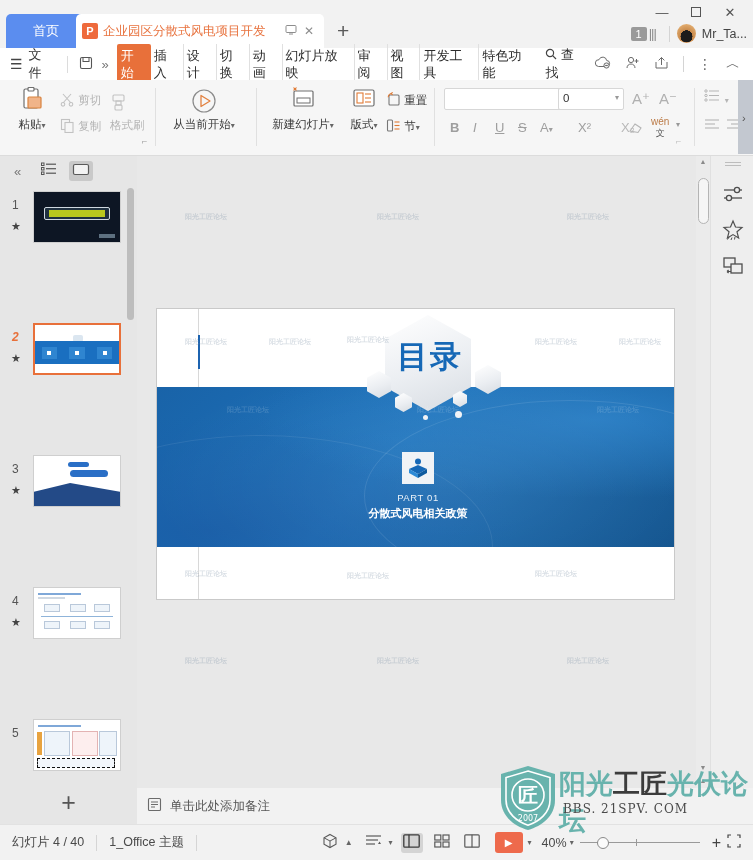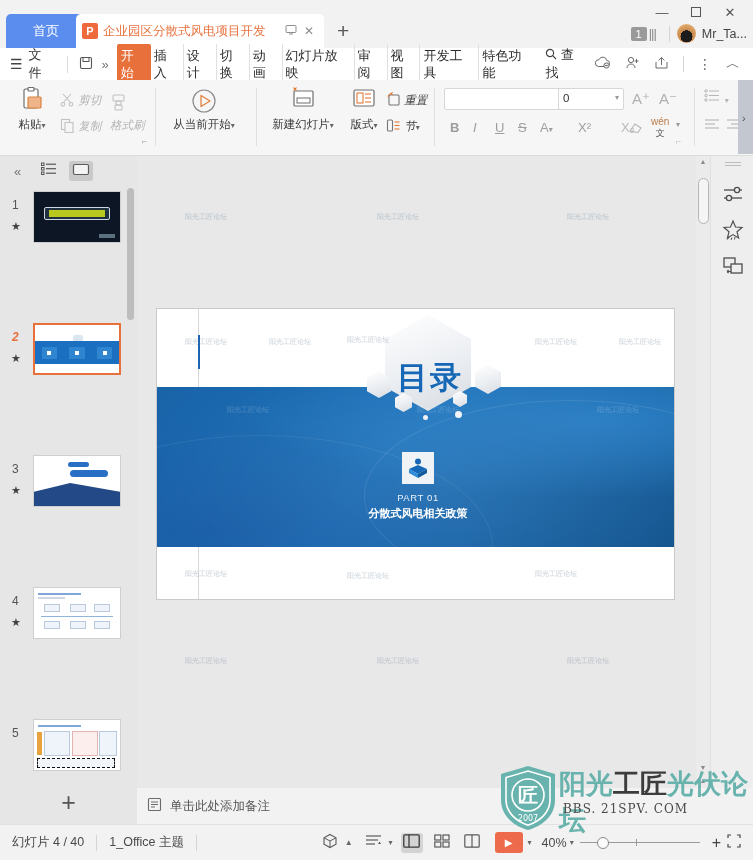--- a/index.html
+++ b/index.html
@@ -89,21 +89,20 @@
   }
   .rsep { position: absolute; top: 8px; width: 1px; height: 58px; background: #e0e0e0; }
   .bigbtn {
     position: absolute; text-align: center; width: 48px; cursor: pointer;
     font-size: 11.5px; color: #3a3a3a;
   }
   .bigbtn .glyph { display: block; height: 30px; line-height: 30px; font-size: 20px; }
   .smbtn {
     position: absolute; font-size: 11.5px; color: #b4b4b4; cursor: default;
     white-space: nowrap;
-    font-style: italic;
   }
   .fontbox {
     position: absolute; border: 1px solid #d7d7d7; background: #fff; height: 22px;
     border-radius: 2px;
   }
   .fontbox .cv { position: absolute; left: 4px; top: 3px; font-size: 11.5px; color: #333; }
   .fontbox .arw { position: absolute; right: 4px; top: 4px; font-size: 8px; color: #999; }
   .fmt { position: absolute; font-size: 13px; color: #aaa; cursor: default; }
 
   
@@ -244,21 +243,21 @@
     position: absolute; background: linear-gradient(160deg,#ffffff 0%,#ebeef2 55%,#d7dce2 100%);
     clip-path: polygon(50% 0%, 100% 25%, 100% 75%, 50% 100%, 0% 75%, 0% 25%);
   }
   .hex.main { left: 18px; top: 0; width: 86px; height: 96px; }
   .hex.h2 { left: 0px; top: 56px; width: 24px; height: 27px; }
   .hex.h3 { left: 108px; top: 50px; width: 26px; height: 29px; }
   .hex.h4 { left: 28px; top: 78px; width: 17px; height: 19px; }
   .hex.h5 { left: 86px; top: 76px; width: 14px; height: 16px; }
   .dotsm { position: absolute; background: #f1f3f6; border-radius: 50%; }
   .slide-title {
-    position: absolute; left: 213px; top: 48px; width: 120px; text-align: center;
+    position: absolute; left: 213px; top: 27px; width: 120px; text-align: center;
     font-size: 31px; font-weight: bold; color: #1668b6; letter-spacing: 2px;
     font-family: "DejaVu Sans", sans-serif;
   }
   .part {
     position: absolute; top: 143px; text-align: center; color: #fff;
   }
   .part .ibox {
     width: 32px; height: 32px; background: #f0f3f6; margin: 0 auto 8px;
     position: relative;
   }

